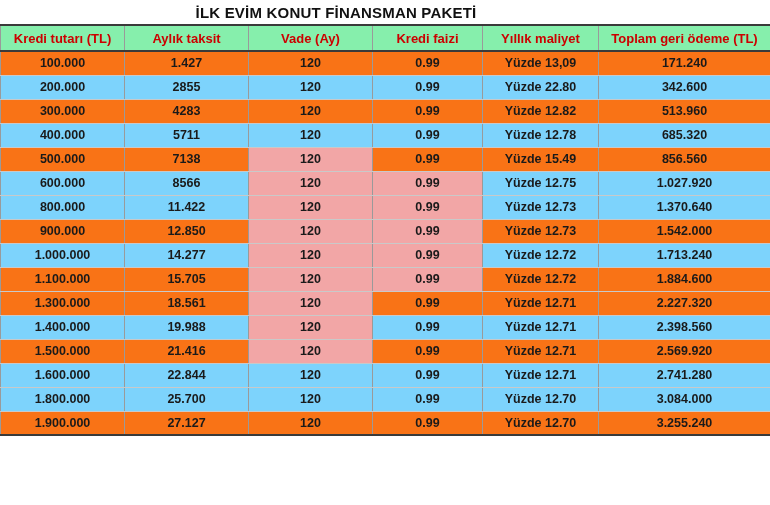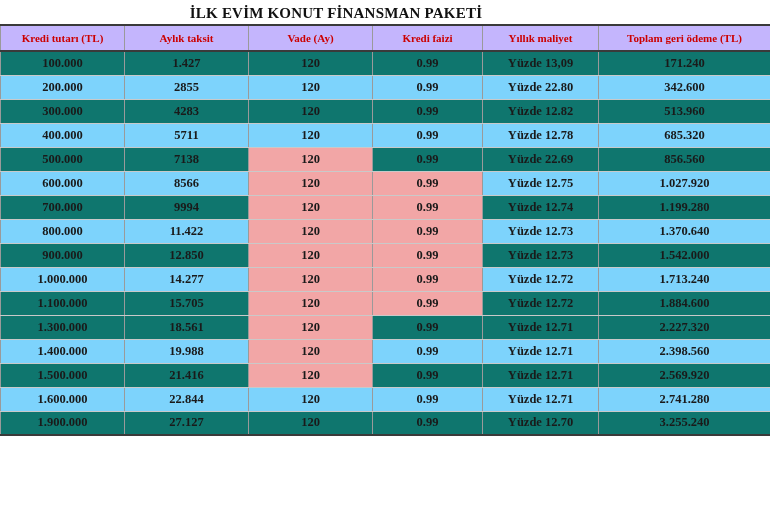--- a/index.html
+++ b/index.html
@@ -12,21 +12,20 @@
     width: 770px;
     height: 505px;
     font-family: "Liberation Sans", sans-serif;
     overflow: hidden;
   }
   .page {
     position: relative;
     width: 672px;
     height: 505px;
     background: #fff;
-    font-family: Liberation Serif, serif;
   }
   .title {
     text-align: center;
     font-size: 15px;
     font-weight: bold;
     color: #111111;
     letter-spacing: 0.2px;
     padding-top: 3px;
     padding-bottom: 3px;
     height: 24px;
@@ -46,41 +45,41 @@
     height: 24px;
     padding: 0;
     overflow: hidden;
     white-space: nowrap;
   }
   table.finance th {
     border-top: 2px solid #3a3a3a;
     border-bottom: 2px solid #3a3a3a;
     color: #cc0000;
     font-weight: bold;
-    font-size: 11px;
-    background: #c4b5fd;
+    font-size: 13px;
+    background: #86efac;
     height: 26px;
   }
   table.finance tr:last-child td {
     border-bottom: 2px solid #3a3a3a;
   }
   table.finance td {
     font-weight: bold;
     color: #1a1a1a;
   }
   
   col.c0 { width: 124px; }
   col.c1 { width: 124px; }
   col.c2 { width: 124px; }
   col.c3 { width: 110px; }
   col.c4 { width: 116px; }
   col.c5 { width: 172px; }
 
   tr.alt td { background: #7dd3fc; }
-  tr.plain td { background: #0f766e; }
+  tr.plain td { background: #f97316; }
 
   td.hl { background: #f2a6a6 !important; }
   td.redtext { color: #cc2222; }
 </style>
 </head>
 <body>
 
 <div class="page">
 
   <div class="title">İLK EVİM KONUT FİNANSMAN PAKETİ</div>
@@ -135,39 +134,31 @@
           <td>120</td>
           <td>0.99</td>
           <td>Yüzde 12.78</td>
           <td>685.320</td>
         </tr>
         <tr class="plain">
           <td>500.000</td>
           <td>7138</td>
           <td class="hl">120</td>
           <td>0.99</td>
-          <td>Yüzde 22.69</td>
+          <td>Yüzde 15.49</td>
           <td>856.560</td>
         </tr>
         <tr class="alt">
           <td>600.000</td>
           <td>8566</td>
           <td class="hl">120</td>
           <td class="hl">0.99</td>
           <td class="redtext">Yüzde 12.75</td>
           <td>1.027.920</td>
         </tr>
-        <tr class="plain">
-          <td>700.000</td>
-          <td>9994</td>
-          <td class="hl">120</td>
-          <td class="hl">0.99</td>
-          <td class="redtext">Yüzde 12.74</td>
-          <td>1.199.280</td>
-        </tr>
         <tr class="alt">
           <td>800.000</td>
           <td>11.422</td>
           <td class="hl">120</td>
           <td class="hl">0.99</td>
           <td class="redtext">Yüzde 12.73</td>
           <td>1.370.640</td>
         </tr>
         <tr class="plain">
           <td>900.000</td>
@@ -218,20 +209,28 @@
           <td>2.569.920</td>
         </tr>
         <tr class="alt">
           <td>1.600.000</td>
           <td>22.844</td>
           <td>120</td>
           <td>0.99</td>
           <td>Yüzde 12.71</td>
           <td>2.741.280</td>
         </tr>
+        <tr class="alt">
+          <td>1.800.000</td>
+          <td>25.700</td>
+          <td>120</td>
+          <td>0.99</td>
+          <td>Yüzde 12.70</td>
+          <td>3.084.000</td>
+        </tr>
         <tr class="plain">
           <td>1.900.000</td>
           <td>27.127</td>
           <td>120</td>
           <td>0.99</td>
           <td>Yüzde 12.70</td>
           <td>3.255.240</td>
         </tr>
       </tbody>
   </table>

